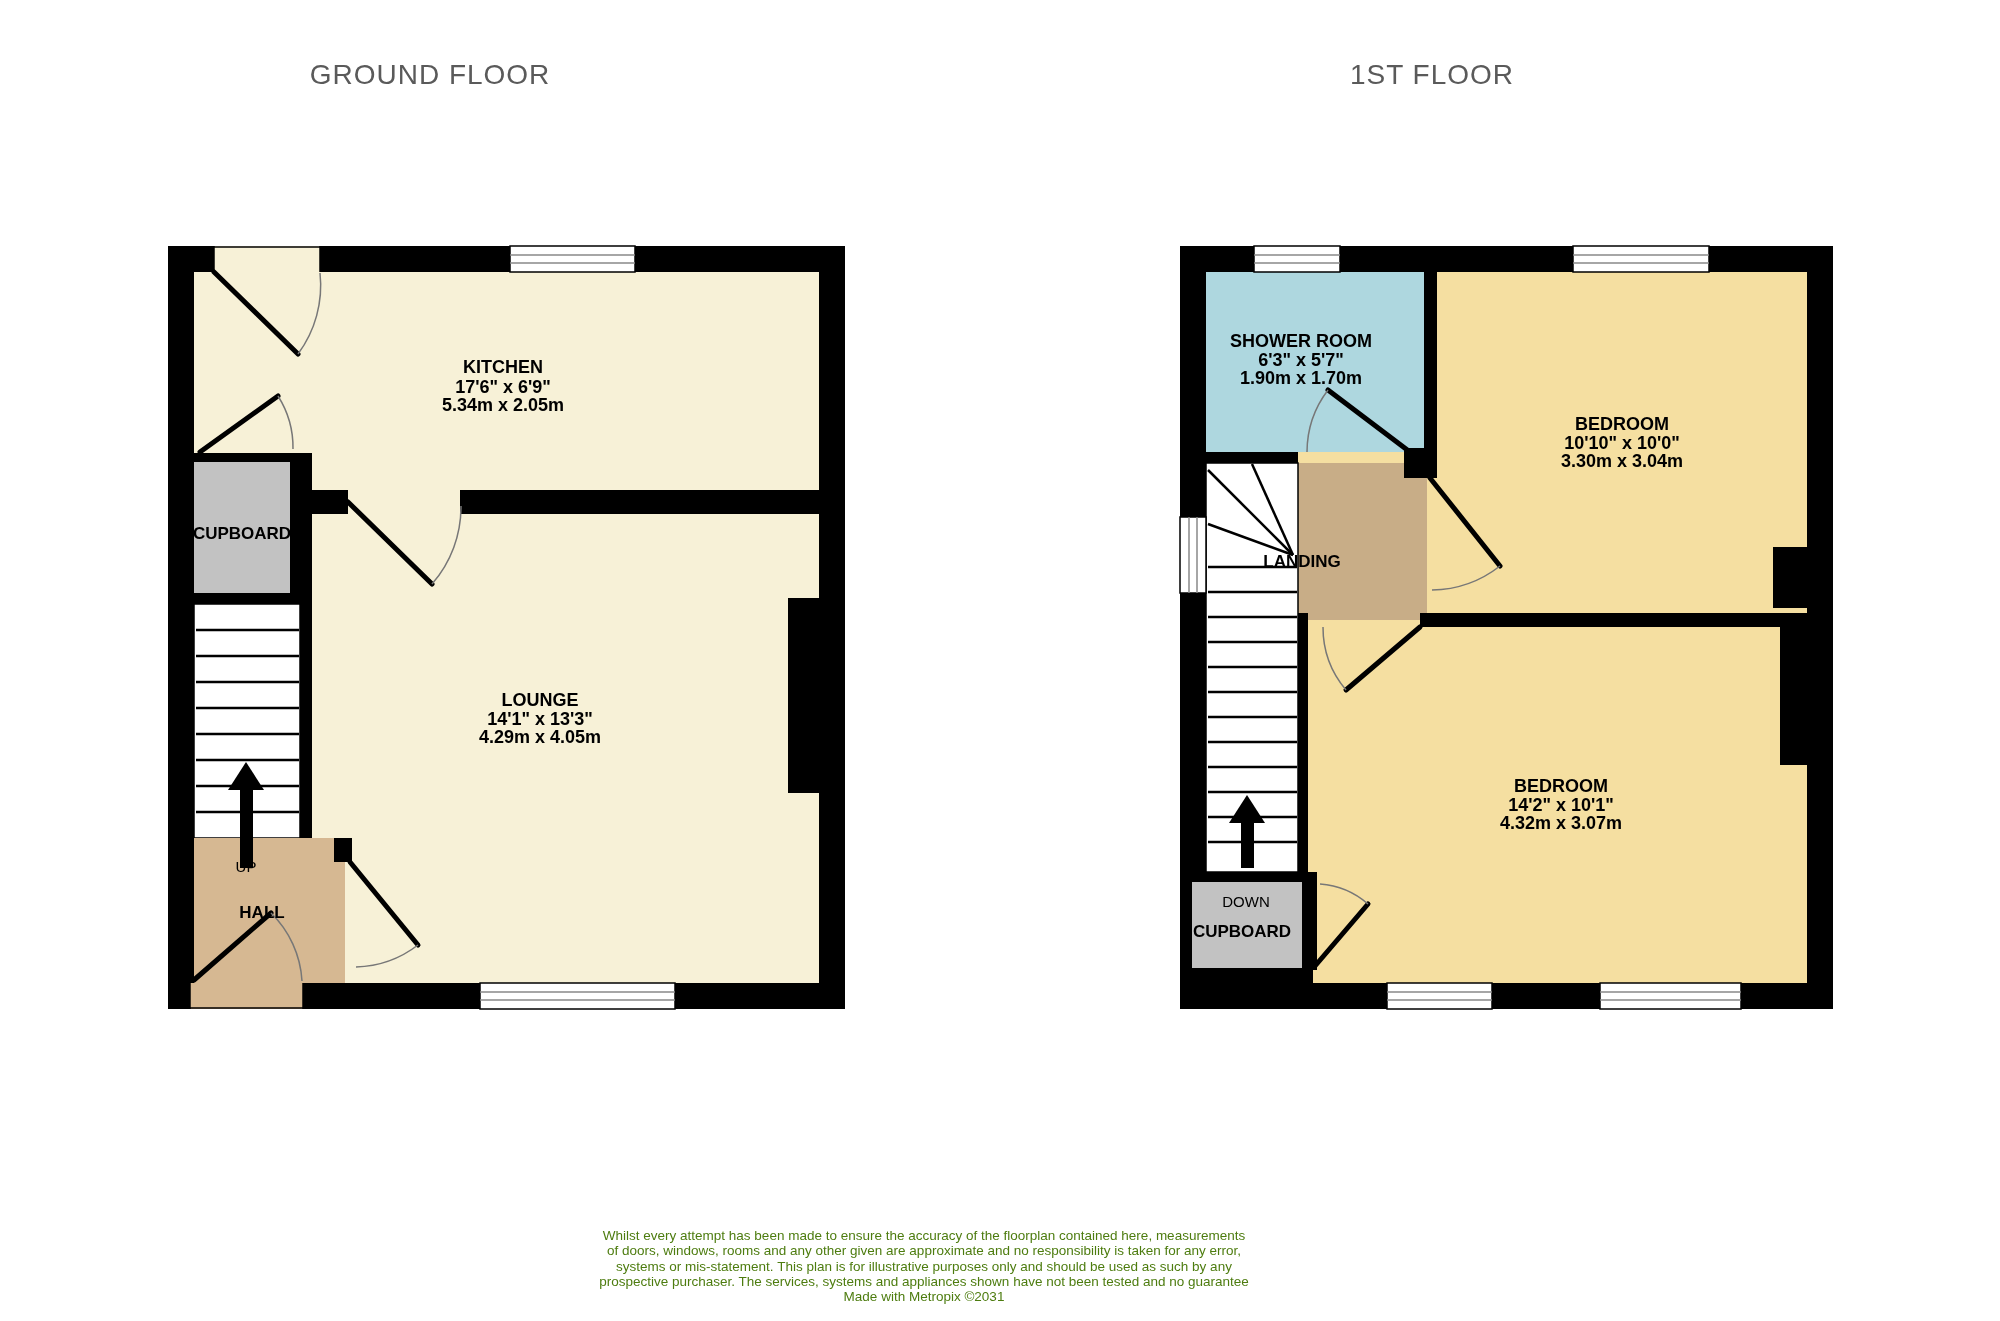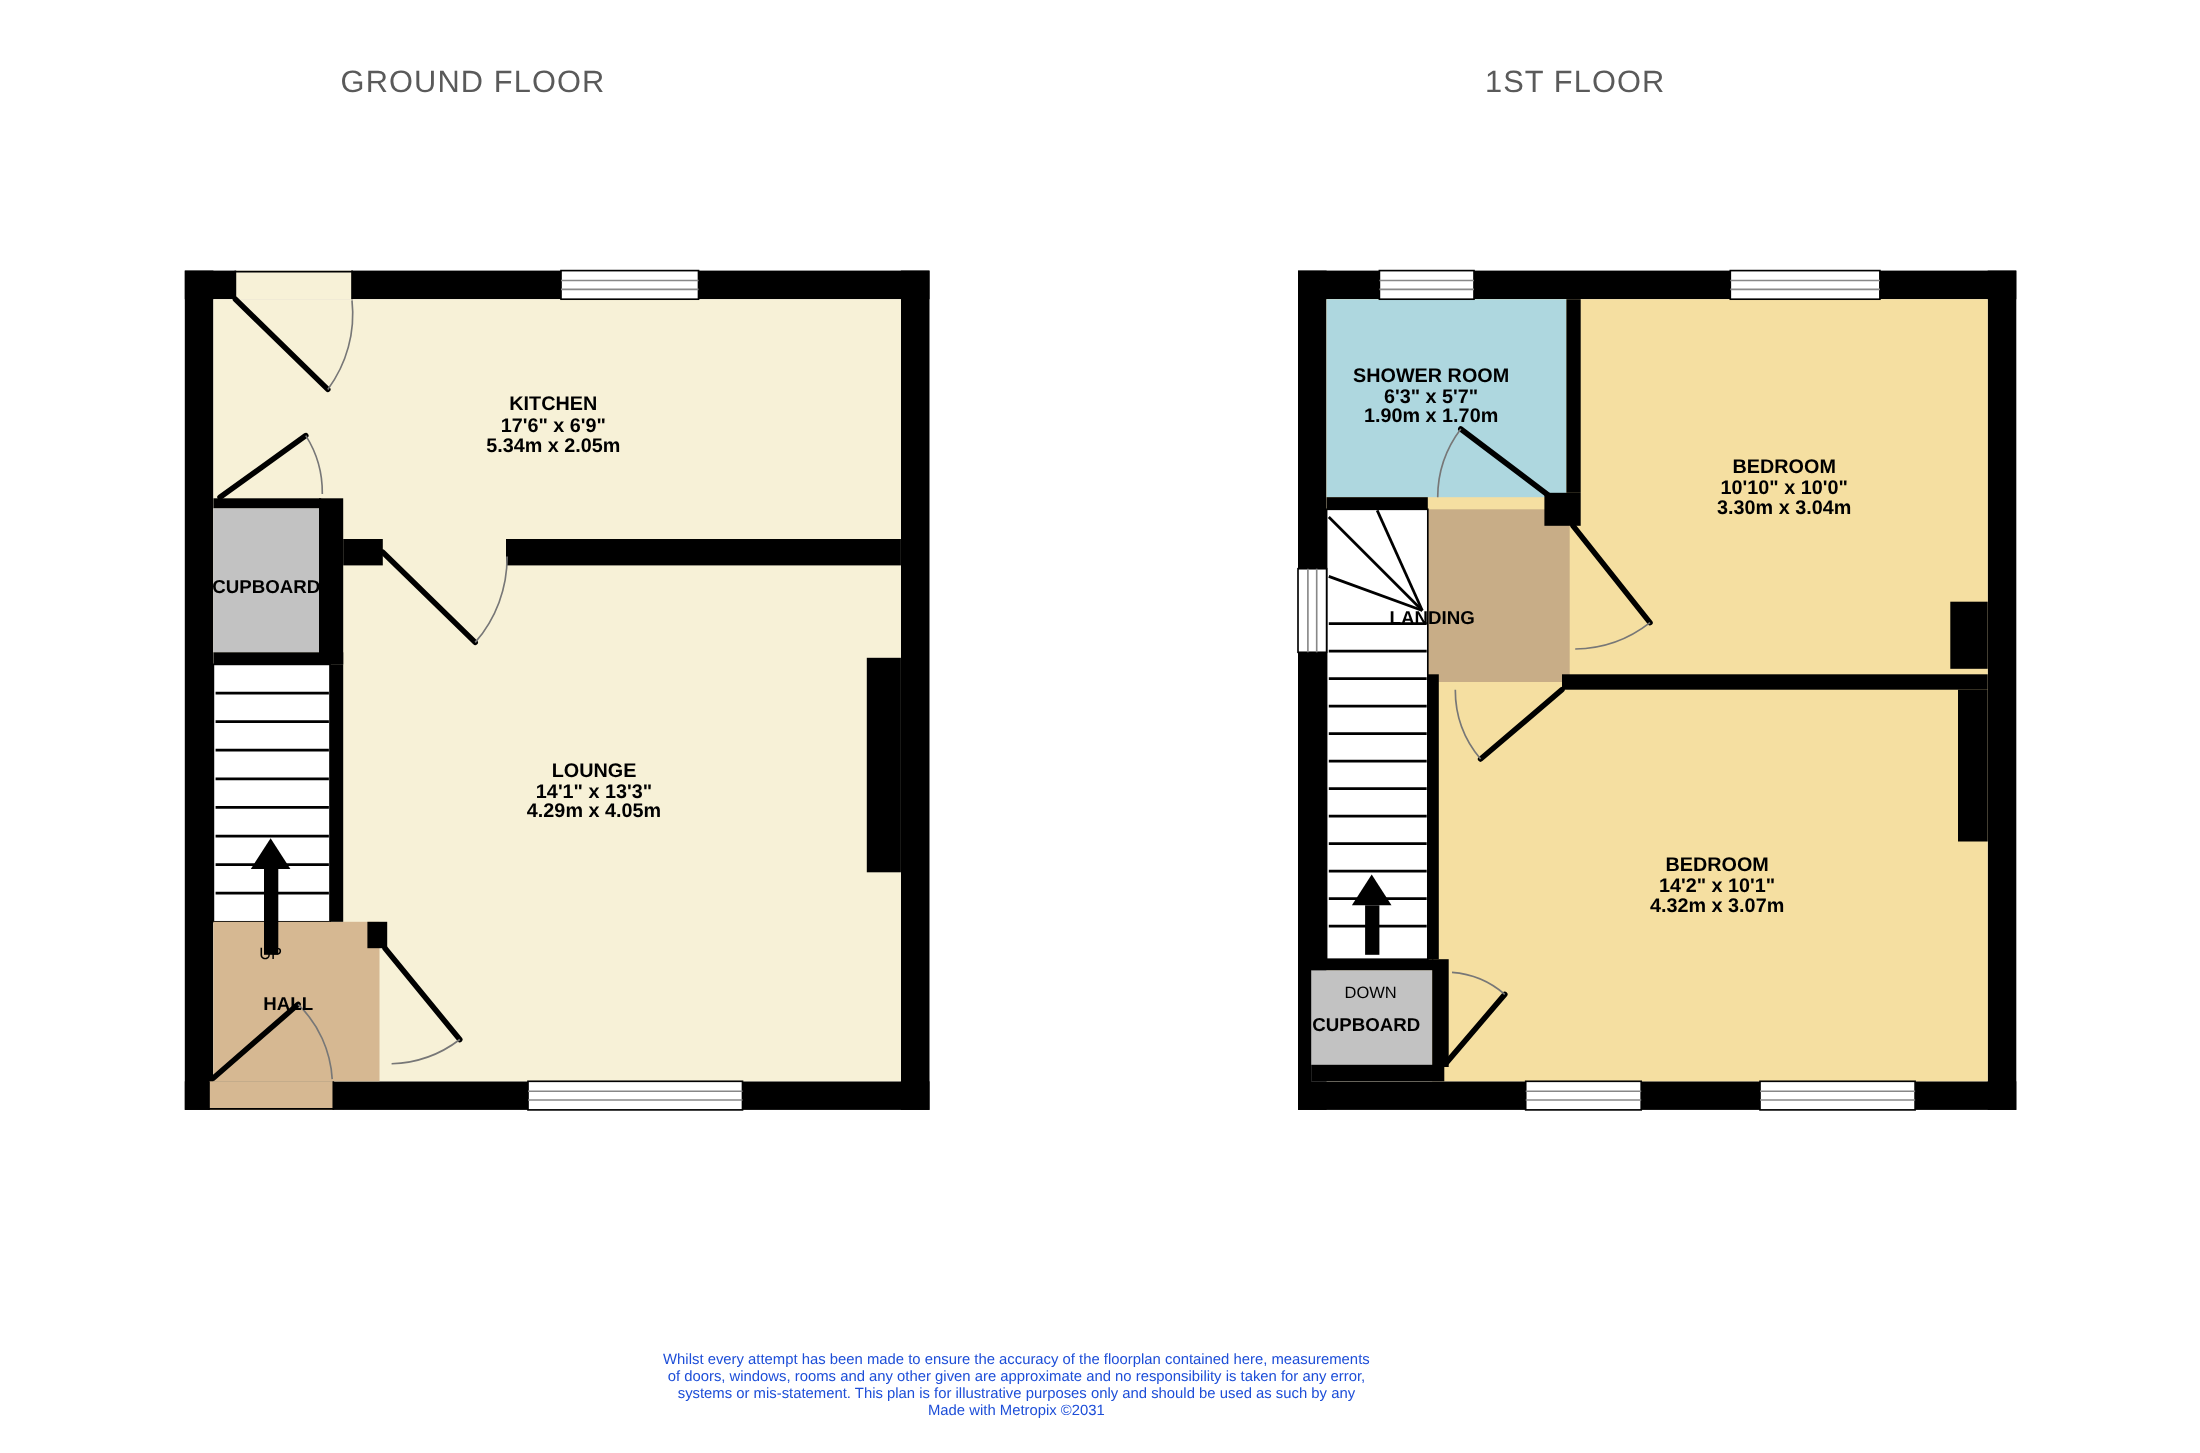--- a/index.html
+++ b/index.html
@@ -19,21 +19,21 @@
   .arc{fill:none;stroke:var(--arc);stroke-width:1.5;}
   .winframe{fill:#fff;stroke:#000;stroke-width:1.5;}
   .winline{stroke:var(--window_line);stroke-width:1.5;}
   .gapline{stroke:#000;stroke-width:1.5;}
   .arrow{fill:#000;}
   .floor-title{font-size:28px;fill:var(--title_text);text-anchor:middle;letter-spacing:1px;}
   .room-name,.room-dim{font-size:18px;font-weight:bold;fill:var(--label_text);text-anchor:middle;}
   .bold-label{font-size:17px;font-weight:bold;fill:var(--label_text);text-anchor:middle;}
   .small-label{font-size:15px;fill:var(--label_text);text-anchor:middle;}
   .disclaimer{position:absolute;left:0;right:0;top:1228px;text-align:center;
-              font-size:13.5px;line-height:15.3px;color:#1d4ed8;}
+              font-size:13.5px;line-height:15.3px;color:#4d7c0f;}
 </style>
 </head>
 <body>
 
 <div class="stage">
 
 <svg width="2000" height="1321" viewBox="0 0 2000 1321">
 
   <g>
 
@@ -233,16 +233,17 @@
     <text class="small-label" x="1246" y="907">DOWN</text>
     <text class="bold-label" x="1242" y="937">CUPBOARD</text>
   </g>
 </svg>
 
 
 <div class="disclaimer">
   <div>Whilst every attempt has been made to ensure the accuracy of the floorplan contained here, measurements</div>
   <div>of doors, windows, rooms and any other given are approximate and no responsibility is taken for any error,</div>
   <div>systems or mis-statement. This plan is for illustrative purposes only and should be used as such by any</div>
+  <div>prospective purchaser. The services, systems and appliances shown have not been tested and no guarantee</div>
   <div>Made with Metropix ©2031</div>
 </div>
 
 </div>
 
 </body></html>

